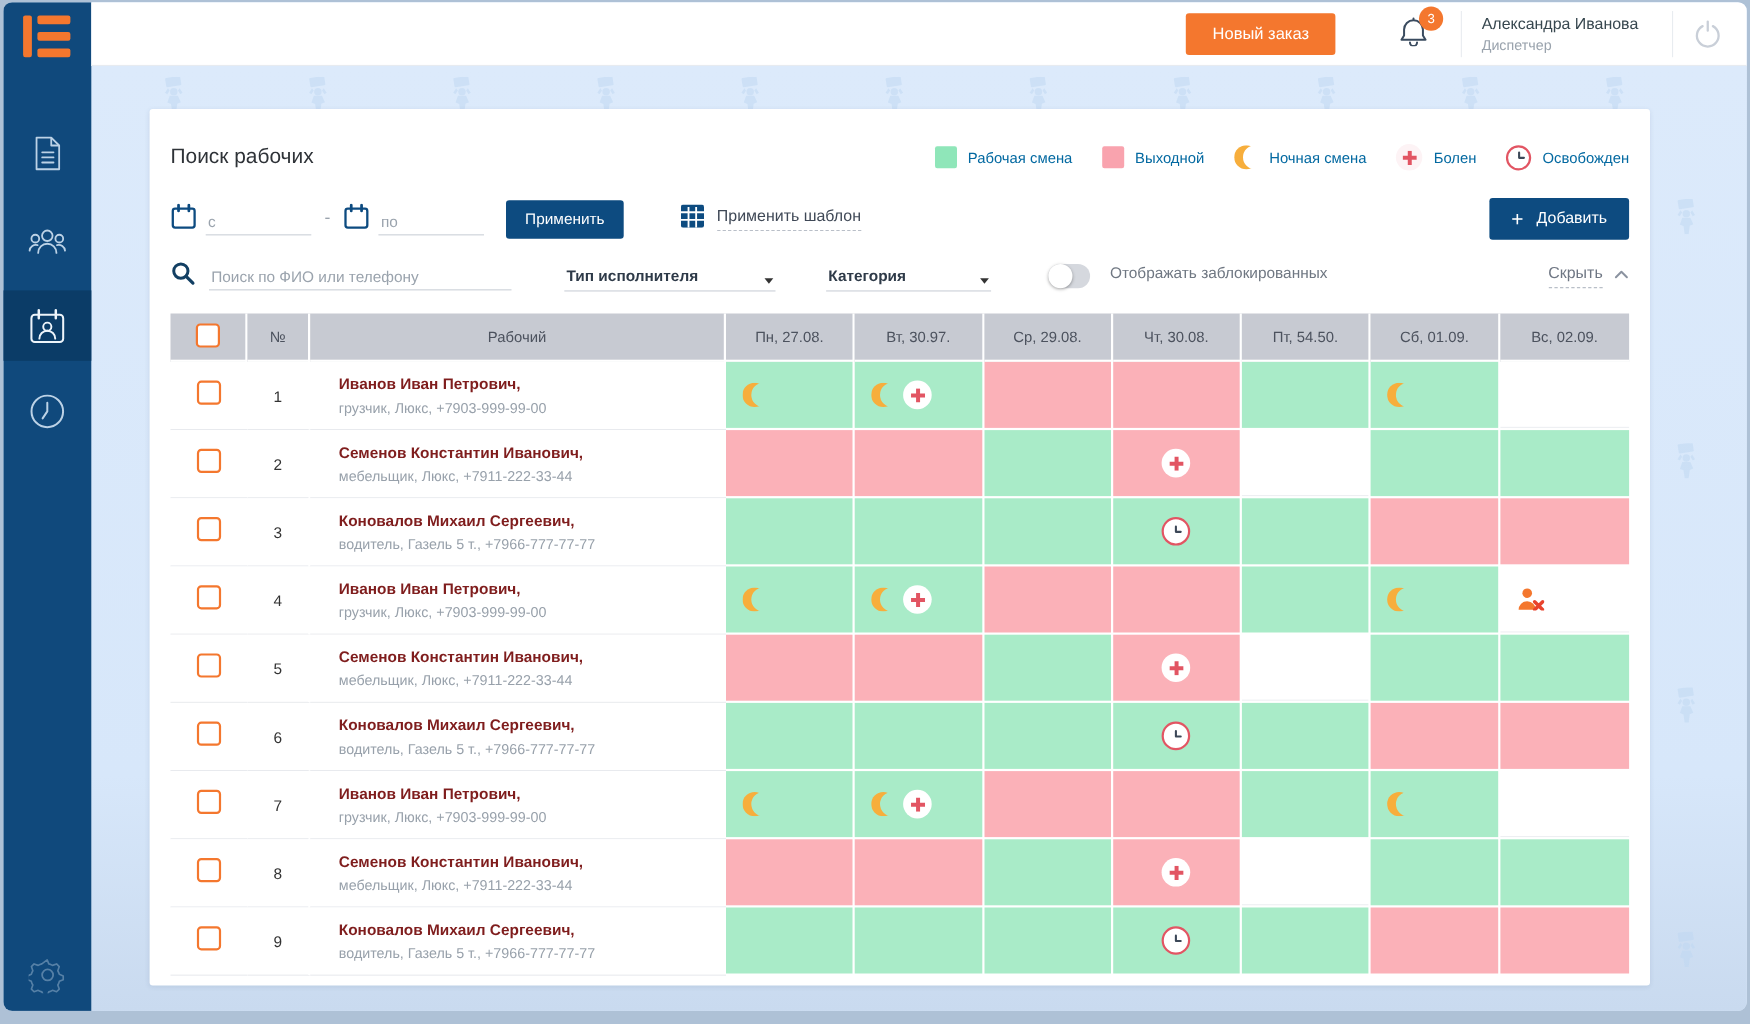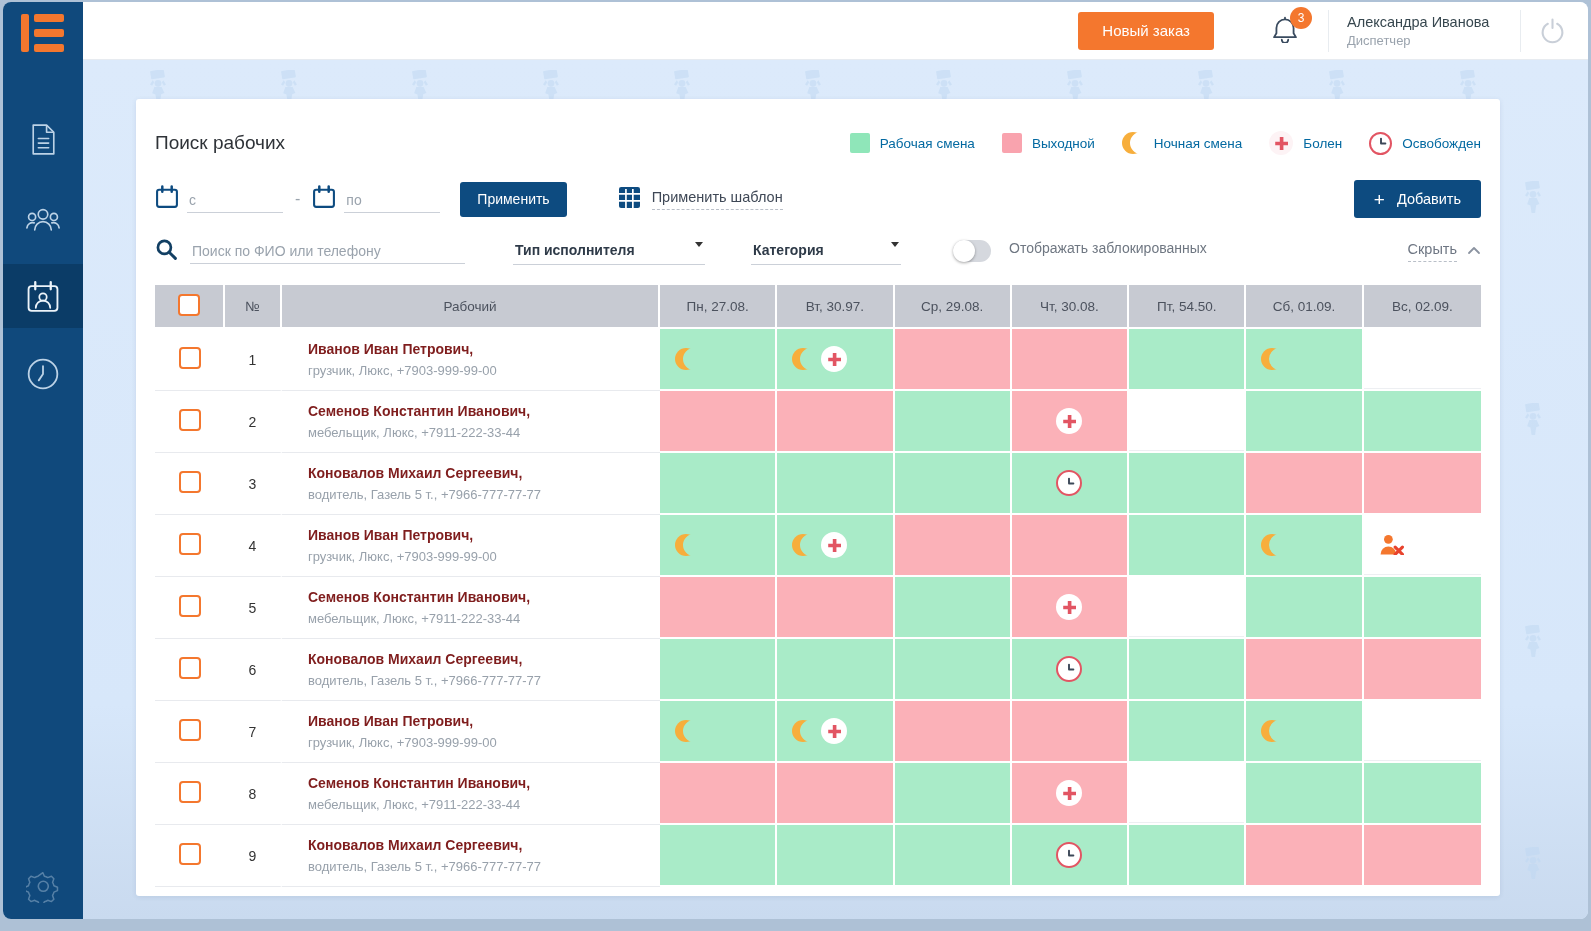--- a/index.html
+++ b/index.html
@@ -58,21 +58,21 @@
   .date-input::placeholder, .search-input::placeholder { color:#9AA3AD; }
   .dash { margin:0 12px; color:#9AA3AD; }
   .btn-apply { margin-left:20px; background:#0D4B80; color:#fff; border:none; border-radius:3px; height:35px; padding:0 17px; font-size:14px; font-family:inherit; cursor:pointer; }
   .apply-template { margin-left:52px; display:flex; align-items:center; gap:12px; cursor:pointer; }
   .apply-template-label { font-size:14.5px; color:#3F4856; border-bottom:1px dashed #B9BFC8; padding-bottom:4px; }
   .btn-add { margin-left:auto; background:#0D4B80; color:#fff; border:none; border-radius:3px; height:38px; padding:0 20px; font-size:14.5px; font-family:inherit; display:flex; align-items:center; gap:12px; cursor:pointer; }
   .btn-add .plus { font-size:19px; line-height:1; }
 
   .search-wrap { display:flex; align-items:center; gap:12px; }
   .search-input { width:275px; border:none; border-bottom:1px solid #CBD0D8; font-size:14px; padding:4px 2px; color:#333; background:transparent; font-family:inherit; }
-  .select-field { display:flex; align-items:flex-start; justify-content:space-between; border-bottom:1px solid #CBD0D8; padding:4px 2px 6px 2px; cursor:pointer; }
+  .select-field { display:flex; align-items:flex-end; justify-content:space-between; border-bottom:1px solid #CBD0D8; padding:4px 2px 6px 2px; cursor:pointer; }
   .select-label { font-size:14px; font-weight:600; color:#2E3A48; }
   .caret-down { width:0; height:0; border-left:4.5px solid transparent; border-right:4.5px solid transparent; border-top:5.5px solid #333; margin-left:14px; }
   .sel-type { width:192px; margin-left:48px; }
   .sel-cat { width:150px; margin-left:46px; }
   .toggle-wrap { display:flex; align-items:flex-start; gap:18px; margin-left:52px; cursor:pointer; }
   .toggle { width:38px; height:22px; border-radius:11px; background:#D5D8DE; position:relative; }
   .toggle .knob { position:absolute; left:0; top:0; width:22px; height:22px; border-radius:50%; background:#fff; box-shadow:0 1px 3px rgba(0,0,0,.35); }
   .toggle-label { font-size:14px; color:#6F7782; }
   .hide-link { margin-left:auto; display:flex; align-items:center; gap:10px; cursor:pointer; }
   .hide-label { font-size:14.5px; color:#6E7683; border-bottom:1px dashed #B9BFC8; padding-bottom:4px; }

